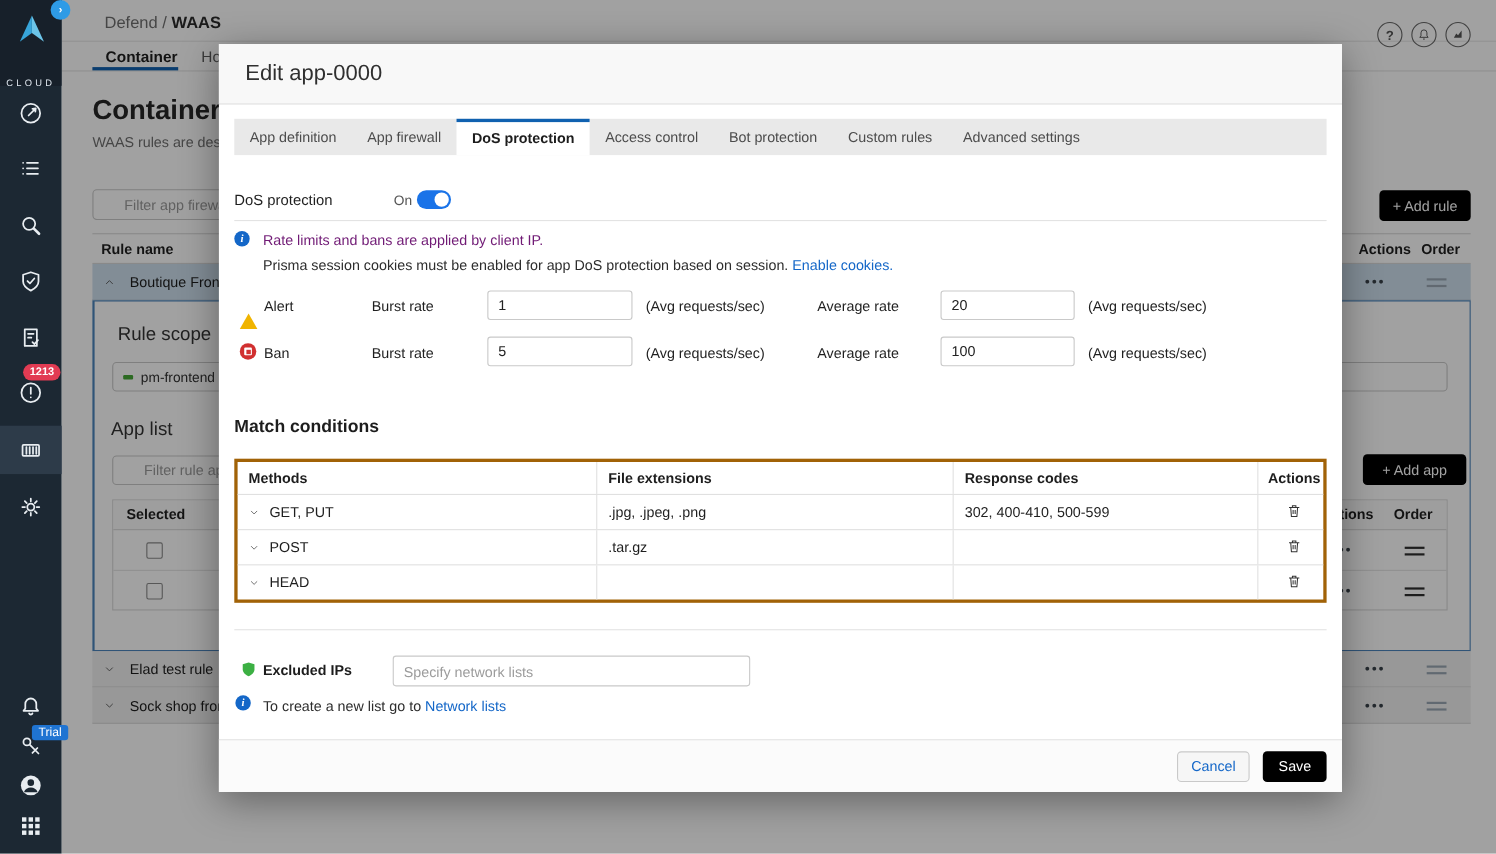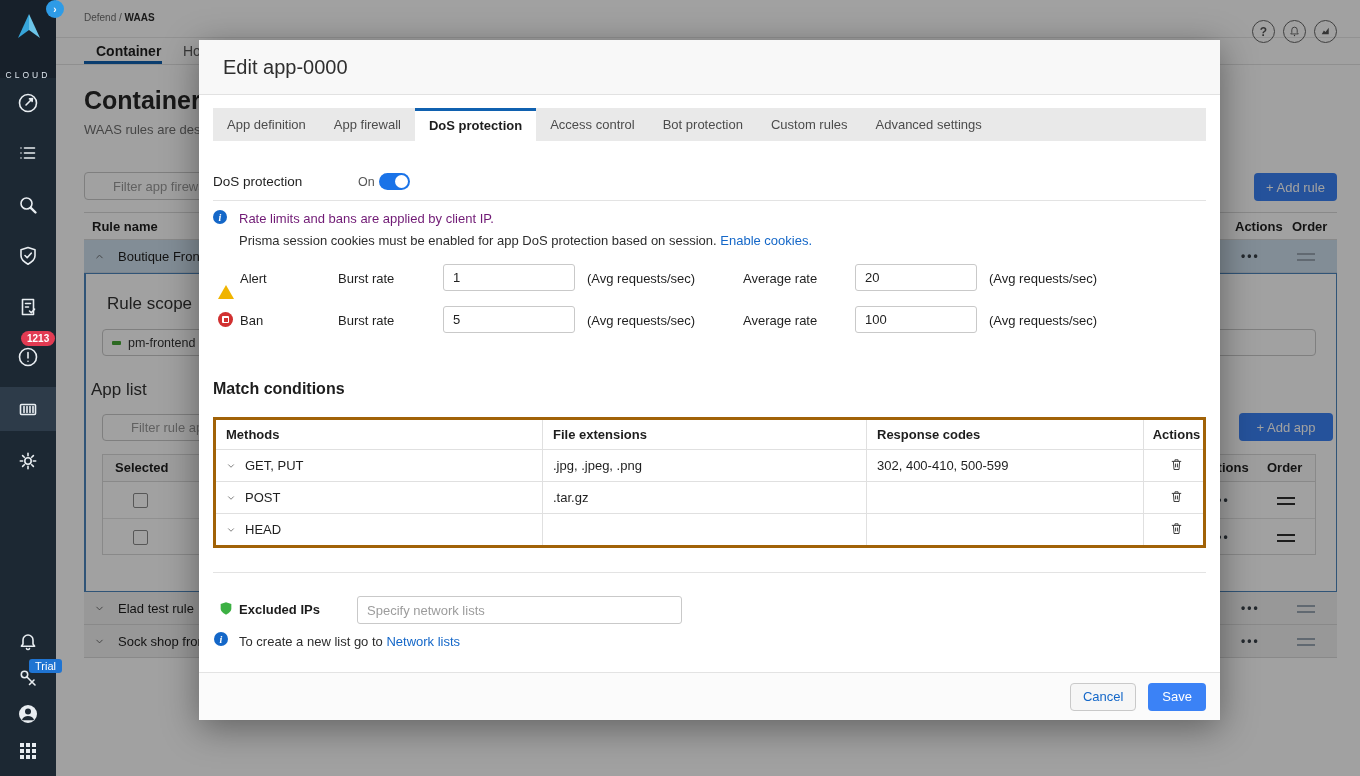--- a/index.html
+++ b/index.html
@@ -22,42 +22,42 @@
     align-items:center; justify-content:center; z-index:70; }
   #alert-badge { position:absolute; left:21px; top:331px; background:#e23b53; color:#fff;
     font-size:10px; font-weight:700; padding:2px 6px; border-radius:9px; z-index:61; }
   #trial-badge { position:absolute; left:29px; top:659px; background:#1f74d2; color:#fff;
     font-size:11px; padding:1px 6px; border-radius:3px; z-index:61; }
 
   
   #main { position:absolute; left:56px; top:0; right:0; bottom:0; background:#fff; }
   #topbar { position:absolute; left:0; top:0; right:0; height:38px; background:#fff;
     border-bottom:1px solid #e8e8e8; }
-  #breadcrumb { position:absolute; left:28px; top:12px; font-size:10px; color:#6f6f6f; }
+  #breadcrumb { position:absolute; left:39px; top:12px; font-size:15px; color:#6f6f6f; }
   #breadcrumb .crumb-page { color:#2b2b2b; font-weight:700; }
   .top-icon { position:absolute; top:20px; width:23px; height:23px; border:1.5px solid #666;
     border-radius:50%; color:#555; display:flex; align-items:center; justify-content:center;
     font-size:12px; font-weight:700; }
   .top-icon svg { stroke:#555; fill:none; stroke-width:1.6; }
 
   #tabstrip { position:absolute; left:0; top:38px; right:0; height:27px; border-bottom:1px solid #e3e3e3; }
   #page-tab-container { position:absolute; left:40px; top:5px; font-size:14px; font-weight:700; color:#1f1f1f; }
   #page-tab-underline { position:absolute; left:28px; bottom:0; width:78px; height:3px; background:#1061b0; }
   #page-tab-host { position:absolute; left:127px; top:5px; font-size:14px; color:#5a5a5a; }
 
   #page-title { position:absolute; left:28px; top:86px; font-size:25px; font-weight:700; color:#262626; }
   #page-subtitle { position:absolute; left:28px; top:122px; font-size:13px; color:#6f6f6f; }
 
   .filter-box { position:absolute; height:28px; border:1px solid #c9c9c9; border-radius:4px;
     background:#fff; font-size:13px; color:#333; padding-left:28px; width:220px; }
   .filter-box::placeholder { color:#9a9a9a; }
   .funnel { position:absolute; width:13px; height:13px; }
   .funnel svg { stroke:#8a8a8a; fill:none; stroke-width:1.5; }
 
-  .blue-btn { background:#3b82f6; color:#fff; border:none; border-radius:4px; font-size:13px;
+  .blue-btn { background:#000000; color:#fff; border:none; border-radius:4px; font-size:13px;
     font-family:"Liberation Sans",sans-serif; display:inline-flex; align-items:center; justify-content:center; }
   #import-partial { position:absolute; left:1149px; top:180px; color:#1a6fc4; font-size:13px; }
   #add-rule-btn { position:absolute; left:1198px; top:173px; width:83px; height:28px; }
 
   #rules-table { position:absolute; left:28px; top:212px; width:1253px; height:446px; }
   #rules-header { position:absolute; left:0; top:0; width:1253px; height:28px;
     border-top:1px solid #d9d9d9; border-bottom:1px solid #d9d9d9; font-size:13px; font-weight:700; color:#1f1f1f; }
   .rule-row { position:absolute; left:0; width:1253px; height:33px; font-size:13px; color:#1d1d1d; }
   .rule-row .chev { position:absolute; left:10px; top:10px; }
   .rule-row .rname { position:absolute; left:34px; top:9px; }
@@ -315,21 +315,21 @@
       <span class="abs handle" style="left:1213px;top:13px"></span>
     </div>
 
     <div id="expanded-panel">
       <div class="panel-heading" style="left:21px;top:20px">Rule scope</div>
       <div id="scope-field">
         <span id="scope-chip-dash"></span>
         <span id="scope-chip-label">pm-frontend</span>
       </div>
 
-      <div class="panel-heading" style="left:5px;top:106px">App list</div>
+      <div class="panel-heading" style="left:15px;top:106px">App list</div>
       <span class="funnel abs" style="left:25px;top:147px">
         <svg width="13" height="13" viewBox="0 0 24 24">
             <path d="M3 5h18l-7 8v6l-4-2v-4z"></path>
           </svg>
       </span>
       <input class="filter-box" style="left: 16px; top: 140px; height: 27px;" placeholder="Filter rule ap">
       <button id="add-app-btn" class="blue-btn">+ Add app</button>
 
       <div id="app-table">
         <div id="app-table-header">

